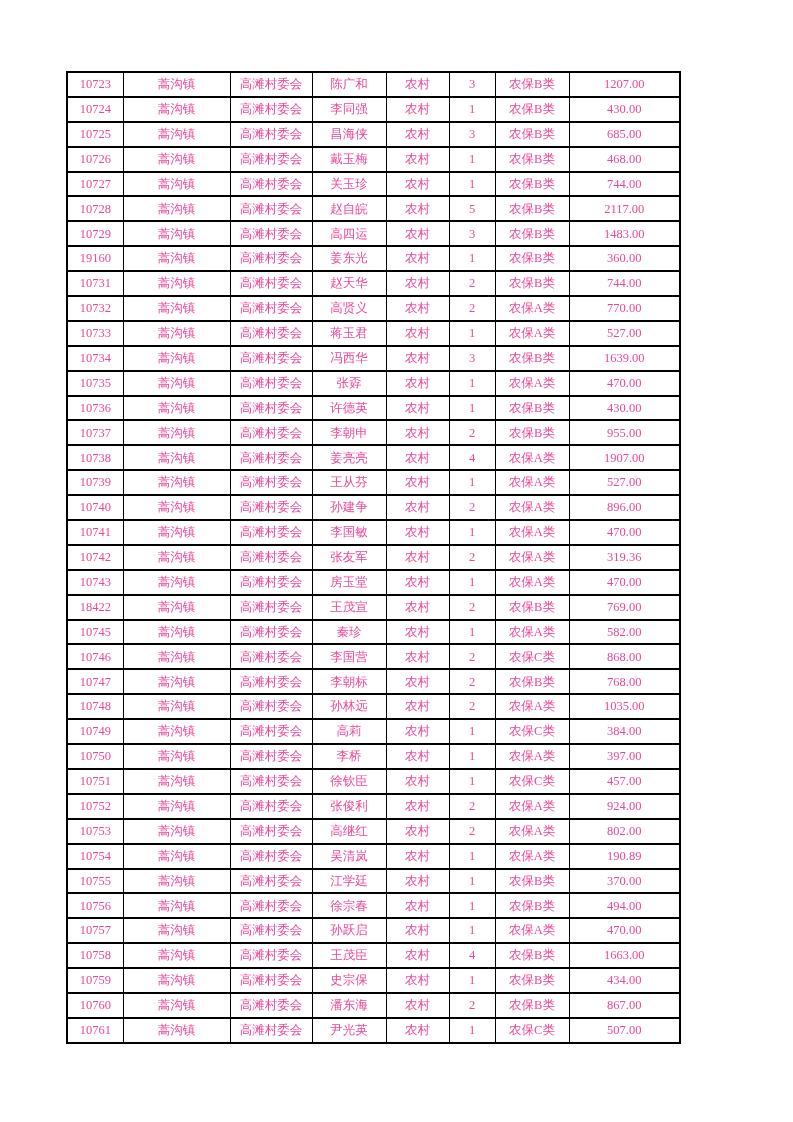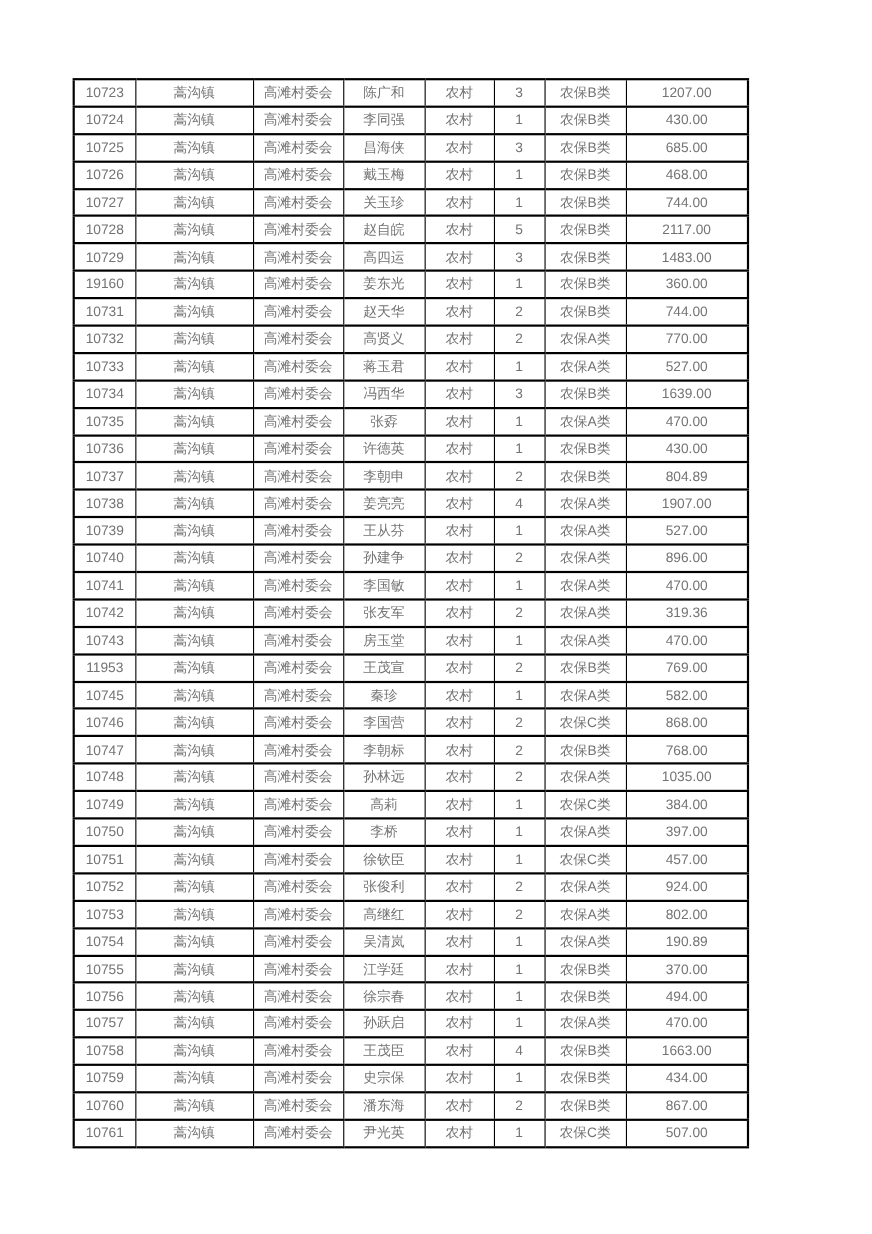--- a/index.html
+++ b/index.html
@@ -6,22 +6,22 @@
     margin: 0;
     padding: 0;
     background: #e8e8e8;
   }
   .page {
     position: relative;
     width: 793px;
     height: 1122px;
     margin: 0 auto;
     background: #ffffff;
-    font-family: Liberation Sans, sans-serif;
-    color: #737373;
+    font-family: Liberation Serif, serif;
+    color: #ec4899;
     overflow: hidden;
   }
   table.roster {
     position: absolute;
     left: 66px;
     top: 71px;
     width: 613px;
     height: 973px;
     border-collapse: collapse;
     table-layout: fixed;
@@ -206,21 +206,21 @@
           <td>430.00</td>
         </tr>
         <tr>
           <td>10737</td>
           <td>蒿沟镇</td>
           <td>高滩村委会</td>
           <td>李朝申</td>
           <td>农村</td>
           <td>2</td>
           <td>农保B类</td>
-          <td>804.89</td>
+          <td>955.00</td>
         </tr>
         <tr>
           <td>10738</td>
           <td>蒿沟镇</td>
           <td>高滩村委会</td>
           <td>姜亮亮</td>
           <td>农村</td>
           <td>4</td>
           <td>农保A类</td>
           <td>1907.00</td>
@@ -269,21 +269,21 @@
           <td>10743</td>
           <td>蒿沟镇</td>
           <td>高滩村委会</td>
           <td>房玉堂</td>
           <td>农村</td>
           <td>1</td>
           <td>农保A类</td>
           <td>470.00</td>
         </tr>
         <tr>
-          <td>11953</td>
+          <td>18422</td>
           <td>蒿沟镇</td>
           <td>高滩村委会</td>
           <td>王茂宣</td>
           <td>农村</td>
           <td>2</td>
           <td>农保B类</td>
           <td>769.00</td>
         </tr>
         <tr>
           <td>10745</td>

